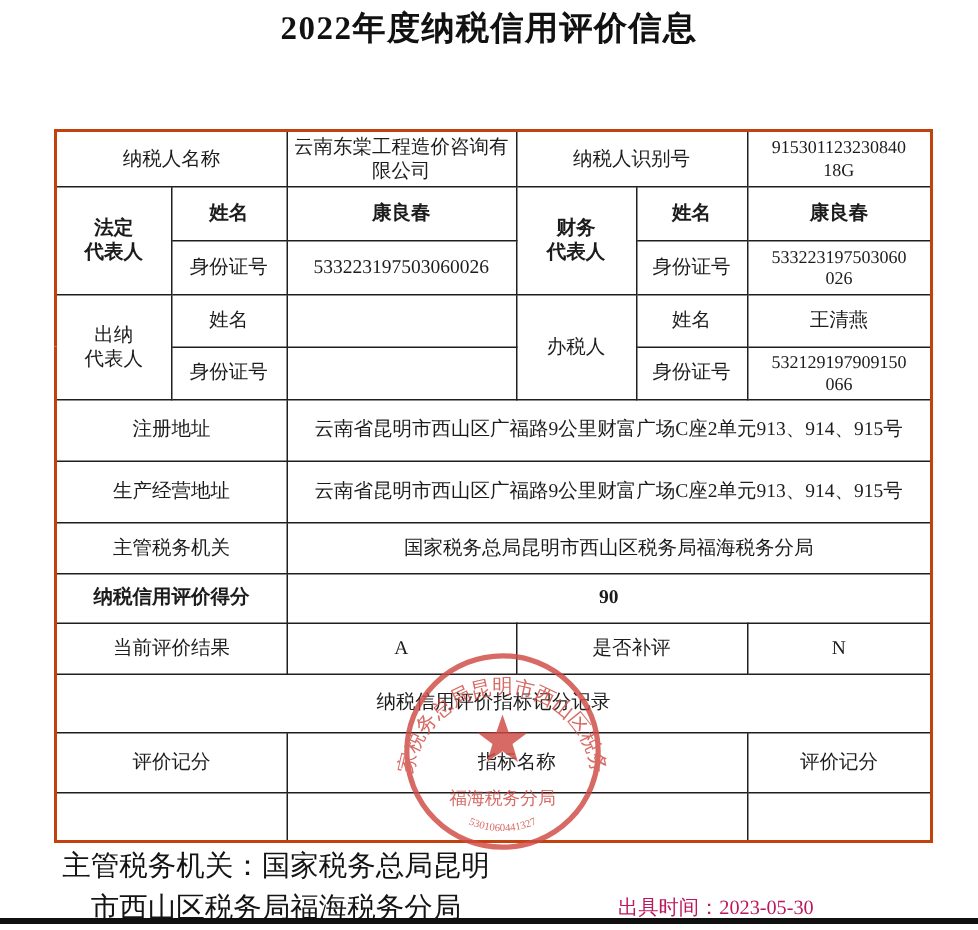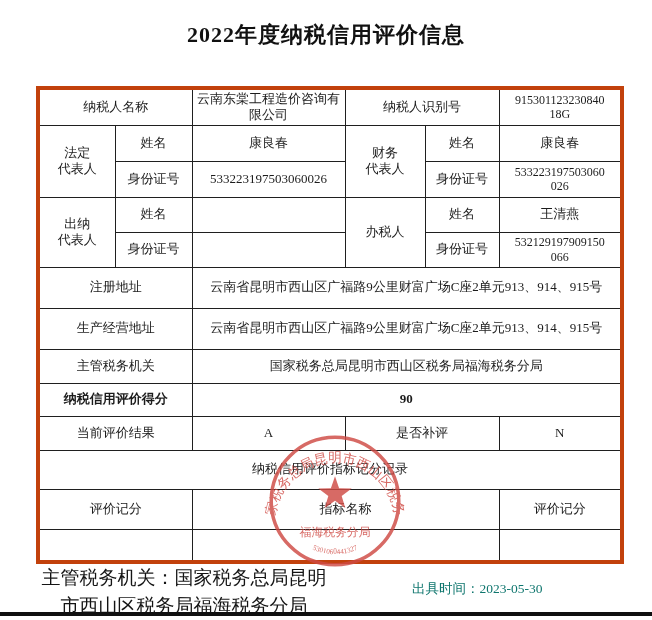--- a/index.html
+++ b/index.html
@@ -2,49 +2,49 @@
 <html><head>
 <meta charset="utf-8">
 <style>
   html,body{margin:0;padding:0;}
   body{
     width:652px;height:620px;position:relative;background:#ffffff;
     font-family:"Liberation Serif","DejaVu Serif",serif;
     color:#1c1c1c;overflow:hidden;
   }
   .page-title{
-    position:absolute;top:20px;left:0;width:652px;text-align:center;
+    position:absolute;top:4px;left:0;width:652px;text-align:center;
     font-size:22px;font-weight:bold;letter-spacing:1px;color:#111;
   }
   table.doc-table{
     position:absolute;left:36px;top:86px;width:584px;
     border-collapse:collapse;table-layout:fixed;
     font-size:13px;color:#1c1c1c;
   }
   .doc-table td{
     border:1px solid #1f1f1f;text-align:center;vertical-align:middle;
     padding:1px 4px;line-height:1.25;overflow:hidden;
   }
-  table.doc-table{border:4px solid #c2410c;}
+  table.doc-table{border:2px solid #c2410c;}
   .doc-table td.lbl{white-space:pre-line;}
   .doc-table td.val-id{
     font-size:12px;padding:1px 13px;word-break:break-all;line-height:1.2;
   }
   .doc-table td.wide-val{padding:1px 6px;}
-  tr.r1{height:37px;} tr.r2{height:36px;} tr.r3{height:36px;}
+  tr.r1{height:37px;} tr.r2{height:36px;font-weight:bold;} tr.r3{height:36px;}
   tr.r4{height:35px;margin-top:16px;} tr.r5{height:35px;} tr.r6{height:41px;}
   tr.r7{height:41px;} tr.r8{height:34px;padding-left:36px;} tr.r9{height:33px;font-weight:bold;}
   tr.r10{height:34px;} tr.r11{height:39px;} tr.r12{height:40px;}
   tr.r13{height:33px;}
   .footer-left{
     position:absolute;left:40px;top:564px;width:288px;text-align:center;
     font-size:19px;line-height:1.45;color:#141414;
   }
   .footer-right{
-    position:absolute;left:412px;top:580px;font-size:13.5px;color:#0f766e;
+    position:absolute;left:412px;top:596px;font-size:13.5px;color:#be185d;
   }
   .bottom-rule{
     position:absolute;left:0;top:612px;width:652px;height:4px;background:#101010;
   }
   .seal{
     position:absolute;left:263px;top:429px;width:144px;height:144px;
     opacity:0.82;pointer-events:none;
   }
 </style>
 </head>

